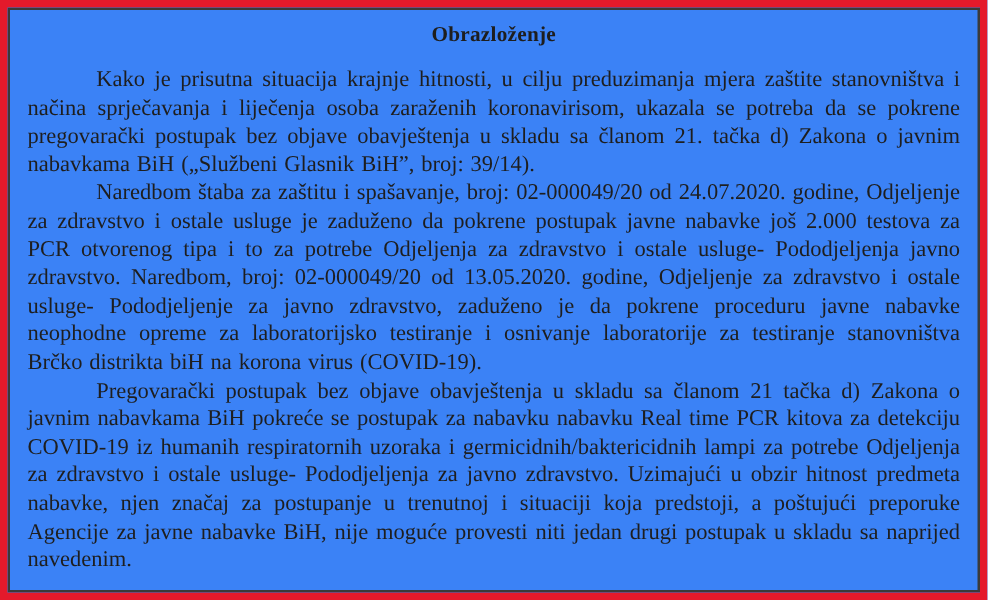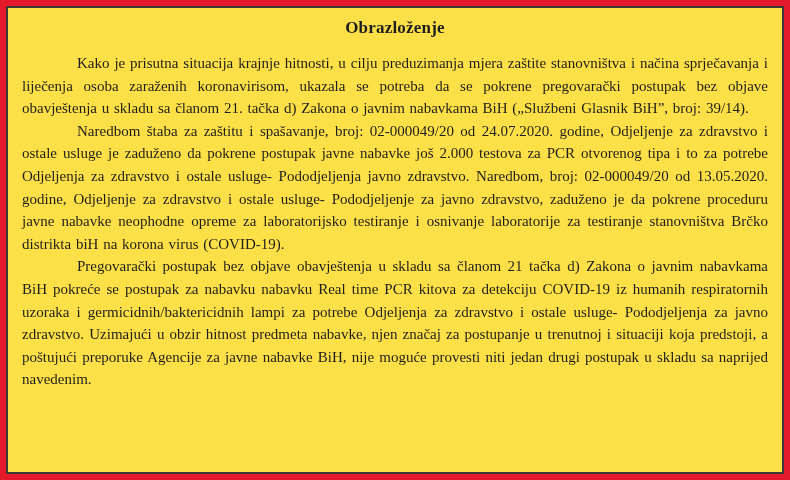--- a/index.html
+++ b/index.html
@@ -5,21 +5,21 @@
   html, body {
     margin: 0;
     padding: 0;
     background: #ffffff;
   }
   .page {
     position: relative;
     width: 790px;
     height: 480px;
     box-sizing: border-box;
-    background: #fde047;
+    background: #3b82f6;
     border: 6px solid #e4192b;
     overflow: hidden;
   }
   .inner-frame {
     position: absolute;
     top: 0;
     left: 0;
     right: 0;
     bottom: 0;
     border: 2px solid #3a3a3a;
@@ -30,21 +30,21 @@
   }
   .doc-title {
     text-align: center;
     font-weight: bold;
     font-size: 17px;
     margin: 4px 0 14px 0;
     letter-spacing: 0.2px;
   }
   .doc-body p {
     margin: 0;
-    font-size: 15px;
+    font-size: 18px;
     line-height: 22.6px;
     text-align: justify;
     text-indent: 55px;
     word-spacing: 1px;
   }
 </style>
 </head>
 <body>
 
 <div class="page">

